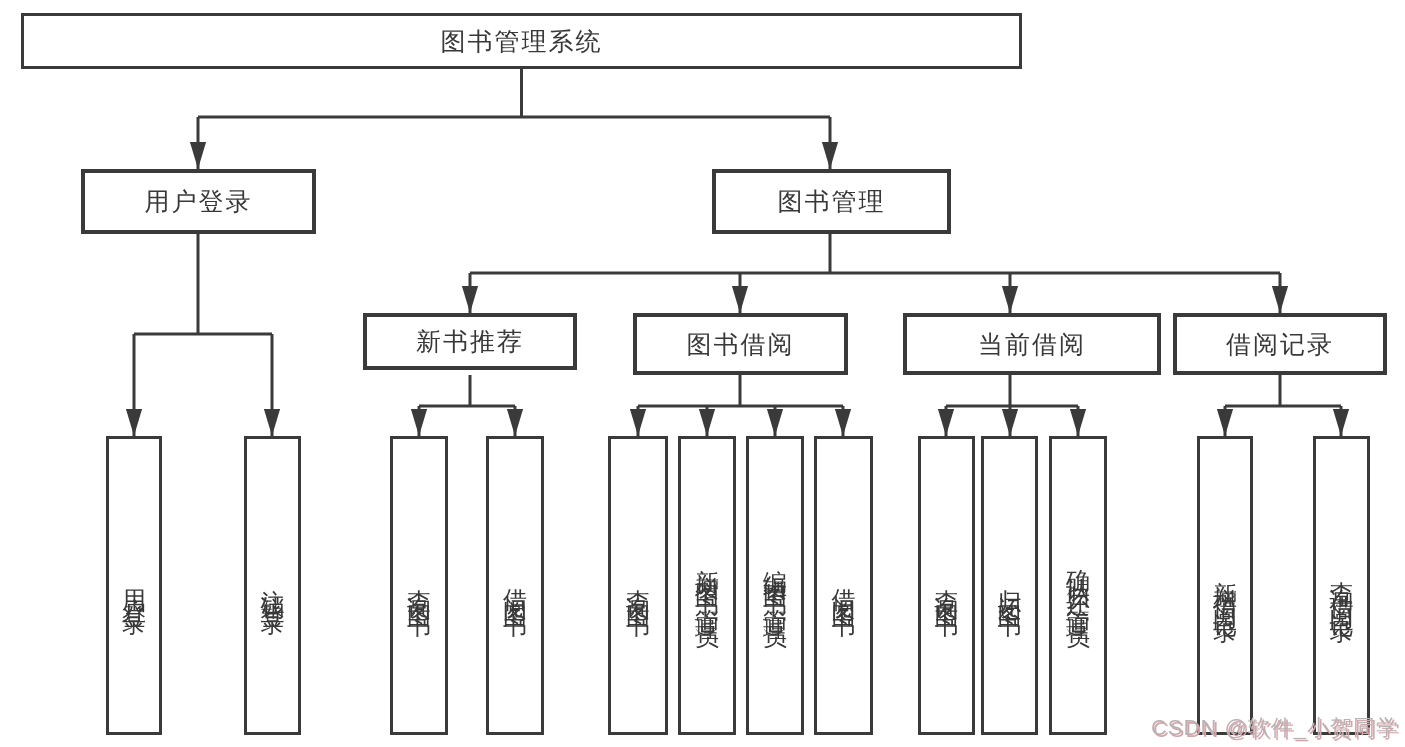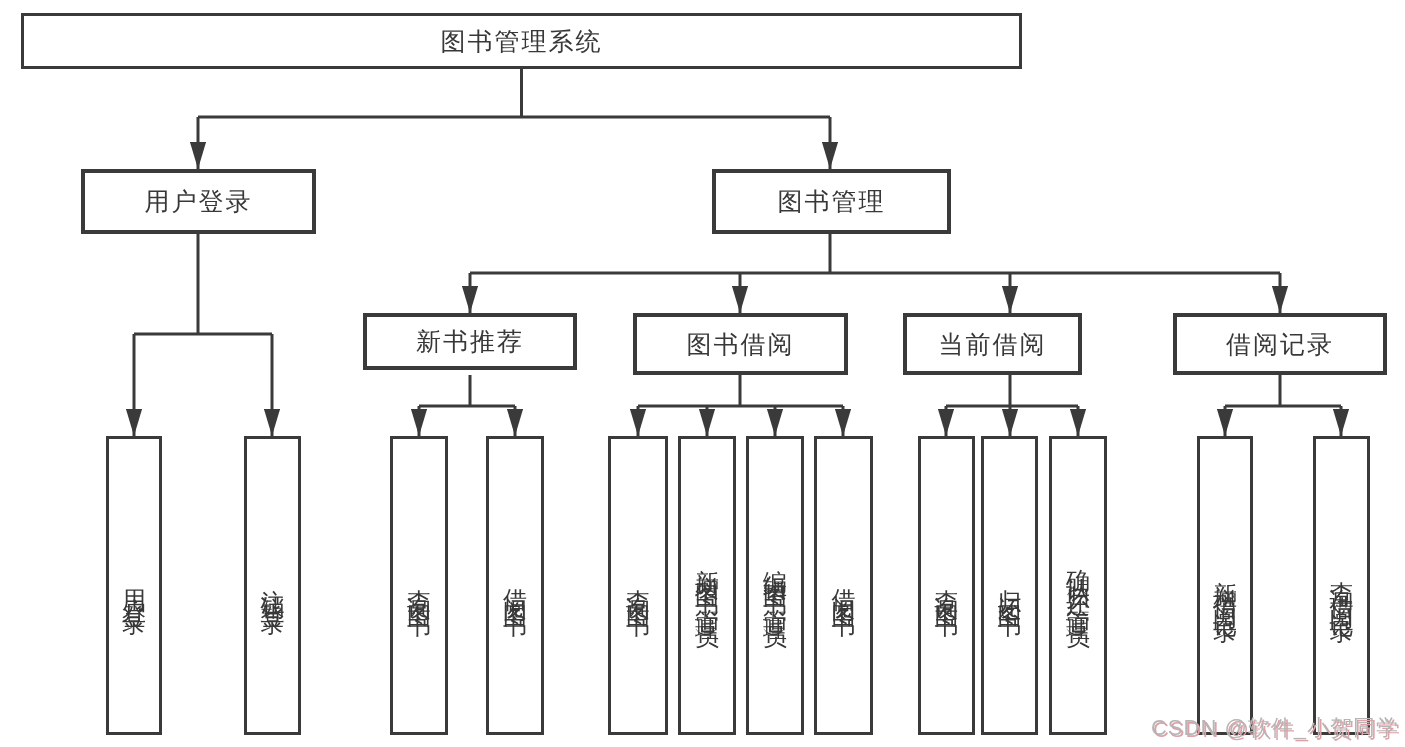--- a/index.html
+++ b/index.html
@@ -136,21 +136,21 @@
   <div class="node" style="left:712px;top:169px;width:239px;height:65px">
     <span>图书管理</span>
   </div>
 
   <div class="node" style="left:363px;top:313px;width:214px;height:57px">
     <span>新书推荐</span>
   </div>
   <div class="node" style="left:633px;top:313px;width:215px;height:62px">
     <span>图书借阅</span>
   </div>
-  <div class="node" style="left:903px;top:313px;width:179px;height:62px">
+  <div class="node" style="left:903px;top:313px;width:258px;height:62px">
     <span>当前借阅</span>
   </div>
   <div class="node" style="left:1173px;top:313px;width:214px;height:62px">
     <span>借阅记录</span>
   </div>
 
   <div class="leaf" style="left:106px;top:436px;width:56px;height:299px">
     <span>用户登录</span>
   </div>
   <div class="leaf" style="left:244px;top:436px;width:57px;height:299px">

